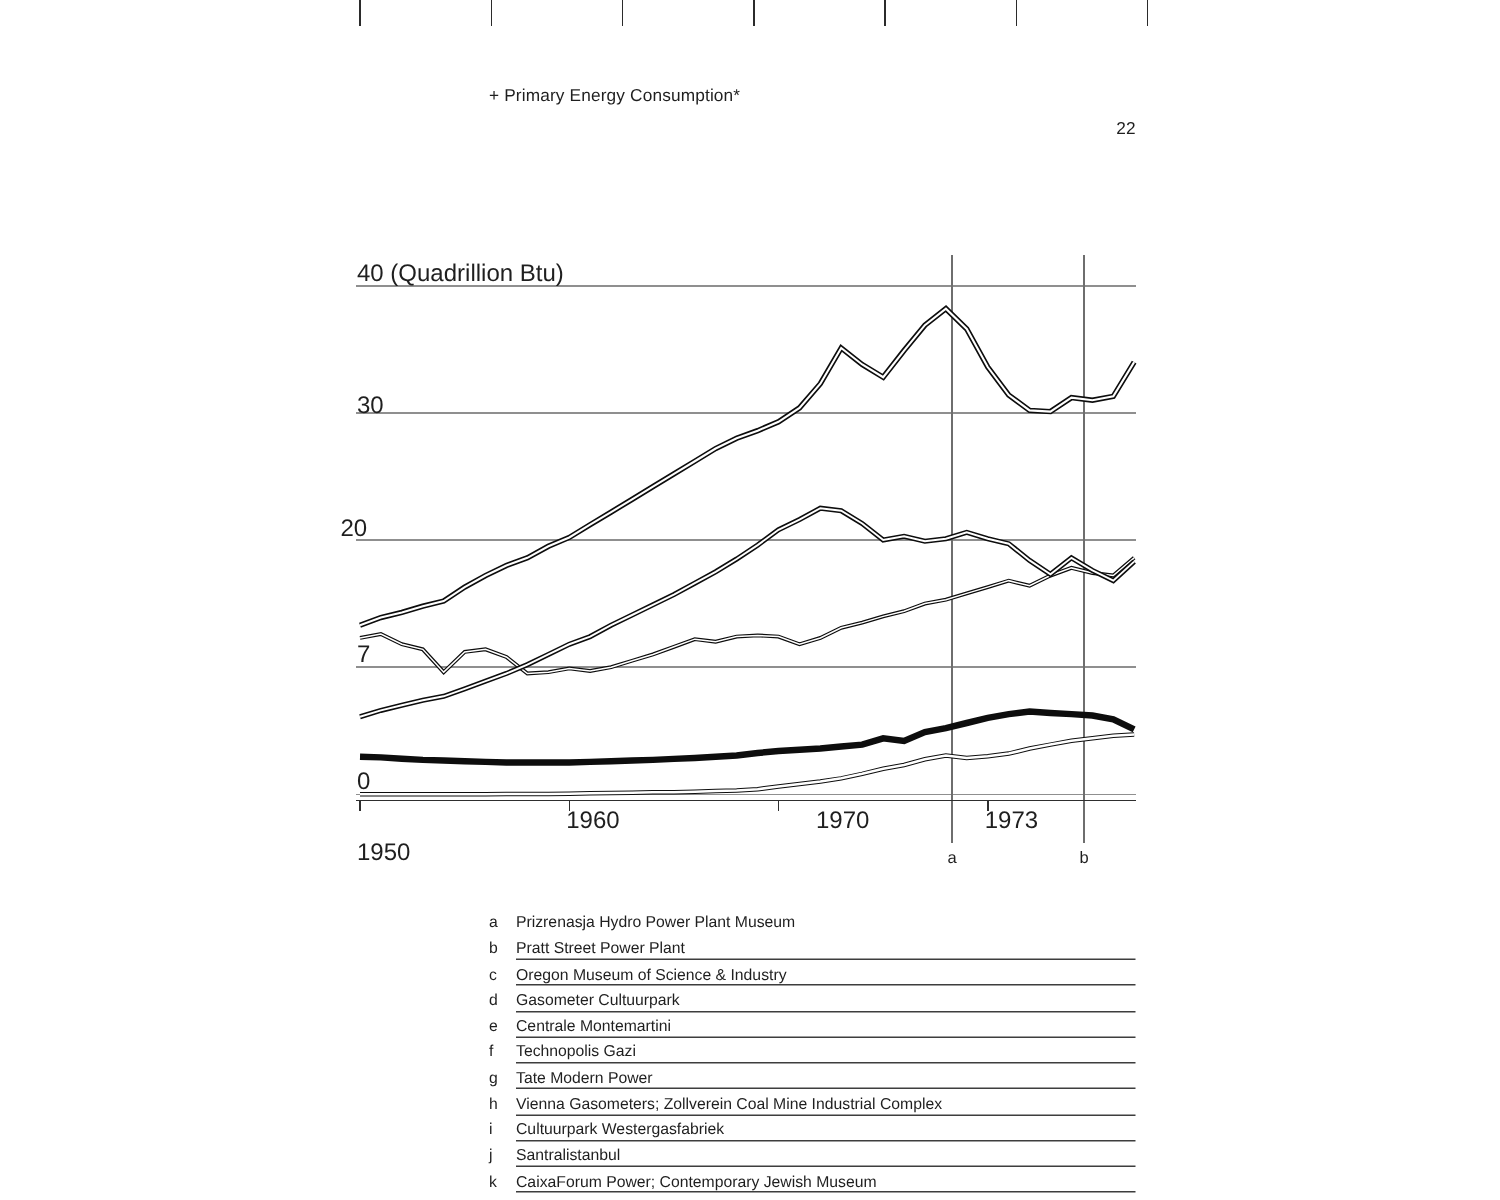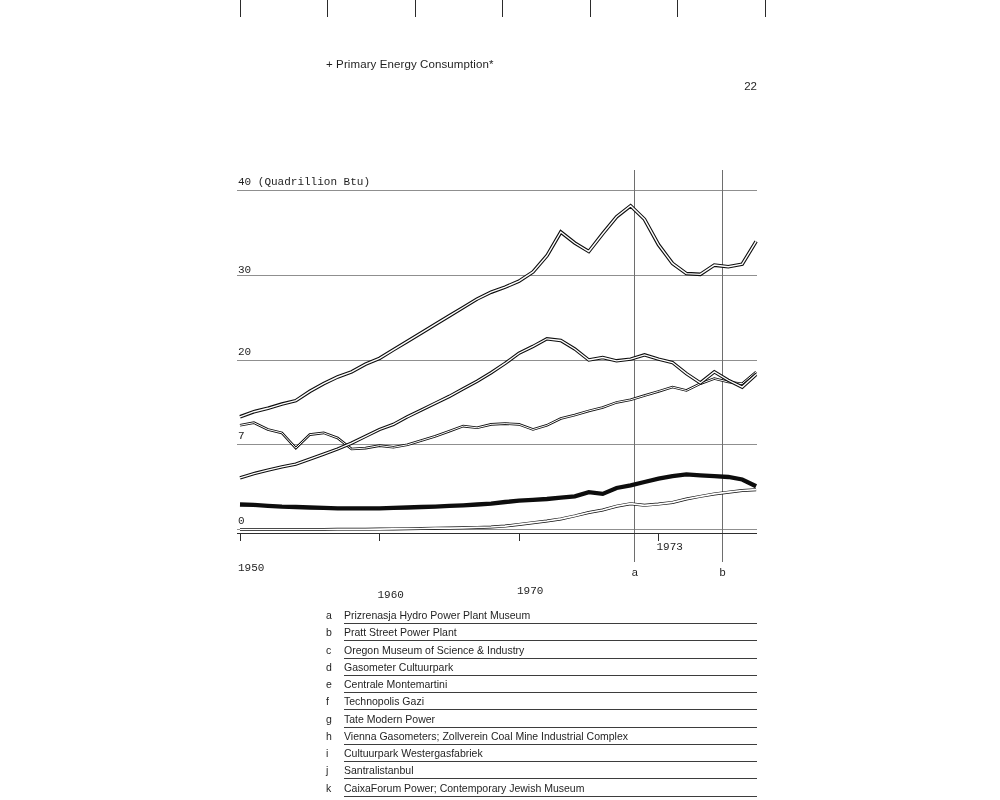--- a/index.html
+++ b/index.html
@@ -4,26 +4,26 @@
 <style>
   html,body{margin:0;padding:0;background:#ffffff;}
   .page{
     position:relative;width:1000px;height:800px;background:#ffffff;overflow:hidden;
     font-family:"Liberation Sans","DejaVu Sans",sans-serif;color:#1f1f1f;
   }
   svg{position:absolute;left:0;top:0;}
   .abs{position:absolute;}
   .title-line{font-size:11.5px;line-height:17px;letter-spacing:.1px;color:#1f1f1f;white-space:nowrap;}
   .page-number{font-size:11.5px;line-height:17px;text-align:right;color:#1f1f1f;}
-  .axis-label{font-size:11px;line-height:13px;color:#1f1f1f;white-space:nowrap;font-family:Liberation Mono, monospace;}
+  .axis-label{font-size:16px;line-height:13px;color:#1f1f1f;white-space:nowrap;}
   .marker-label{font-size:11px;line-height:13px;color:#1f1f1f;text-align:center;}
   #legend{position:absolute;left:326px;top:607px;width:431px;}
   .legend-row{display:flex;align-items:flex-start;height:17.25px;box-sizing:border-box;}
   .legend-key{width:18px;flex:none;font-size:10.5px;line-height:12px;padding-top:2px;color:#1f1f1f;}
-  .legend-label{flex:1;font-size:10.5px;line-height:12px;padding-top:2px;padding-bottom:2px;
+  .legend-label{flex:1;font-size:10.5px;line-height:12px;padding-top:2px;padding-bottom:18px;
     border-bottom:1px solid #3d3d3d;color:#1f1f1f;white-space:nowrap;overflow:hidden;}
 </style>
 </head>
 <body>
 
 <div class="page">
 
   <svg id="chart-svg" width="1000" height="800" viewBox="0 0 1000 800">
       <line x1="240" y1="0" x2="240" y2="17" stroke="#2b2b2b" stroke-width="1" shape-rendering="crispEdges"></line>
       <line x1="327.5" y1="0" x2="327.5" y2="17" stroke="#2b2b2b" stroke-width="1" shape-rendering="crispEdges"></line>
@@ -54,28 +54,28 @@
       <path d="M240.0 416.8 L253.9 411.7 L267.9 408.3 L281.9 404.1 L295.8 400.7 L309.8 391.4 L323.7 383.7 L337.6 377.0 L351.6 371.9 L365.6 364.2 L379.5 358.3 L393.4 349.8 L407.4 341.4 L421.4 332.9 L435.3 324.4 L449.3 315.9 L463.2 307.5 L477.1 299.0 L491.1 292.2 L505.1 287.1 L519.0 281.2 L533.0 271.9 L546.9 255.8 L560.8 232.0 L574.8 243.0 L588.8 251.5 L602.7 233.7 L616.6 216.8 L630.6 205.8 L644.5 219.3 L658.5 244.7 L672.5 263.4 L686.4 273.6 L700.3 274.4 L714.3 265.1 L728.3 266.8 L742.2 264.2 L756.1 241.4" fill="none" stroke="#0d0d0d" stroke-width="3.6" stroke-linejoin="miter" stroke-linecap="butt"></path>
       <path d="M240.0 416.8 L253.9 411.7 L267.9 408.3 L281.9 404.1 L295.8 400.7 L309.8 391.4 L323.7 383.7 L337.6 377.0 L351.6 371.9 L365.6 364.2 L379.5 358.3 L393.4 349.8 L407.4 341.4 L421.4 332.9 L435.3 324.4 L449.3 315.9 L463.2 307.5 L477.1 299.0 L491.1 292.2 L505.1 287.1 L519.0 281.2 L533.0 271.9 L546.9 255.8 L560.8 232.0 L574.8 243.0 L588.8 251.5 L602.7 233.7 L616.6 216.8 L630.6 205.8 L644.5 219.3 L658.5 244.7 L672.5 263.4 L686.4 273.6 L700.3 274.4 L714.3 265.1 L728.3 266.8 L742.2 264.2 L756.1 241.4" fill="none" stroke="#ffffff" stroke-width="1.4" stroke-linejoin="miter" stroke-linecap="butt"></path>
     </svg>
 
   <div class="abs title-line" style="left:326px;top:56px;">+ Primary Energy Consumption*</div>
   <div class="abs page-number" style="left:697px;top:52px;width:60px;margin-top:26px;">22</div>
 
   <div id="y-labels">
       <div class="abs axis-label" style="left: 238px; top: 176px;">40 (Quadrillion Btu)</div>
       <div class="abs axis-label" style="left: 238px; top: 264px;">30</div>
-      <div class="abs axis-label" style="left: 238px; top: 345.5px;">20</div>
+      <div class="abs axis-label" style="left: 227px; top: 345.5px;">20</div>
       <div class="abs axis-label" style="left: 238px; top: 430.25px;">7</div>
       <div class="abs axis-label" style="left: 238px; top: 515px;">0</div>
     </div>
   <div id="x-labels">
       <div class="abs axis-label" style="left: 238px; top: 562px;">1950</div>
-      <div class="abs axis-label" style="left: 377.5px; top: 541px; margin-top: 48px;">1960</div>
-      <div class="abs axis-label" style="left: 517px; top: 541px; margin-top: 44px;">1970</div>
+      <div class="abs axis-label" style="left: 377.5px; top: 541px;">1960</div>
+      <div class="abs axis-label" style="left: 544px; top: 541px;">1970</div>
       <div class="abs axis-label" style="left: 656.5px; top: 541px;">1973</div>
     </div>
   <div id="marker-labels">
       <div class="abs marker-label" style="left: 627.785px; top: 566px; width: 14px;">a</div>
       <div class="abs marker-label" style="left: 715.67px; top: 566px; width: 14px;">b</div>
     </div>
 
   <div id="legend">
       <div class="legend-row">
         <span class="legend-key">a</span>

